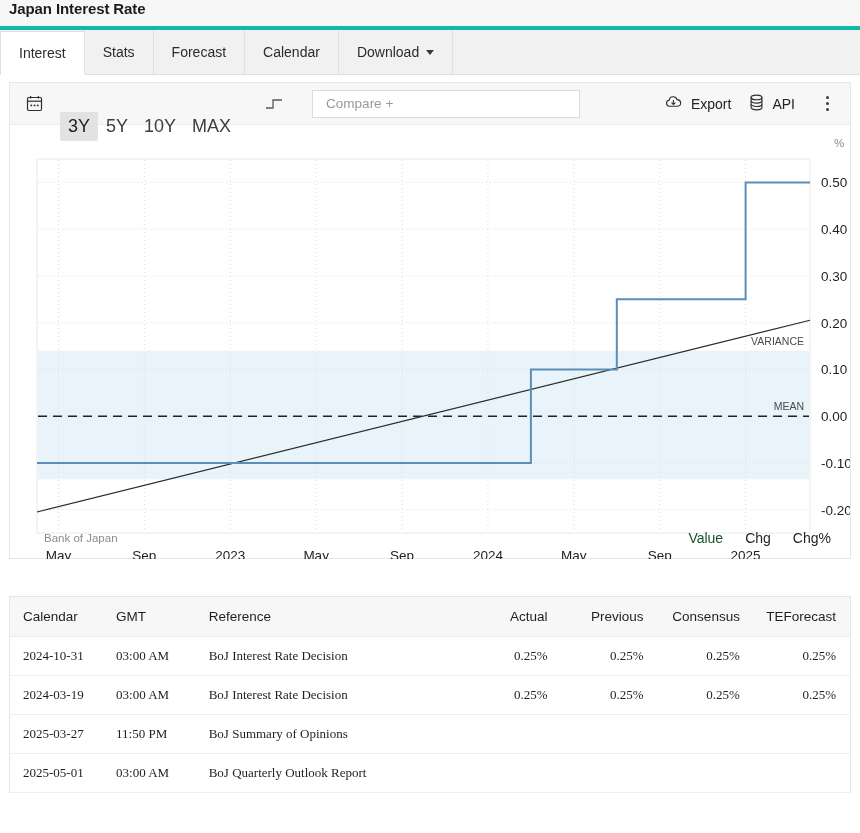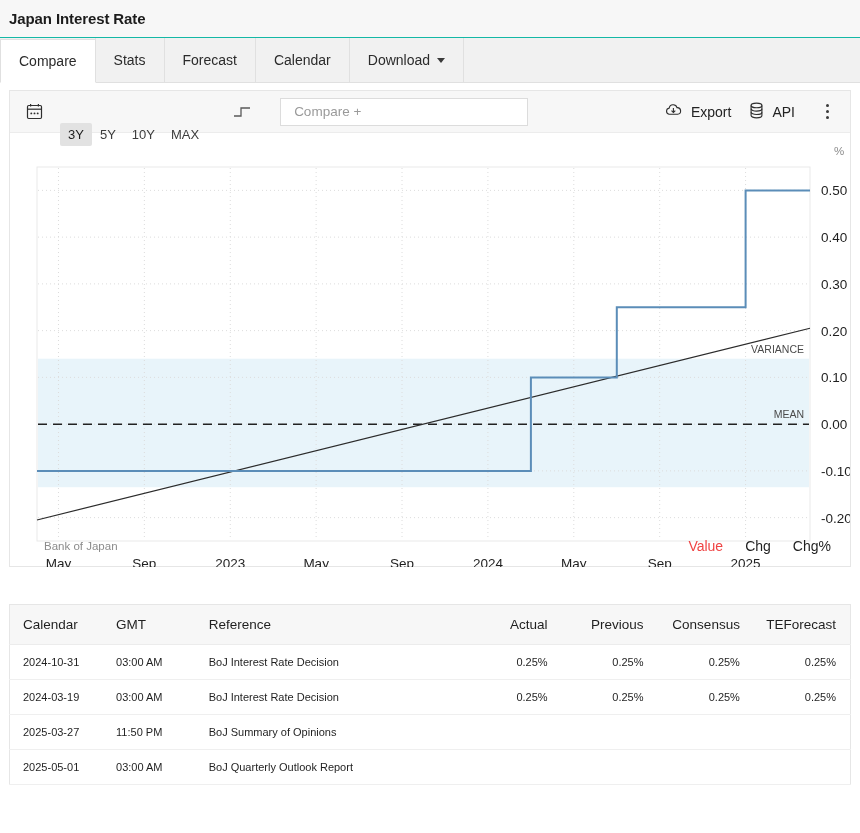--- a/index.html
+++ b/index.html
@@ -5,24 +5,24 @@
   * { box-sizing: border-box; margin: 0; padding: 0; }
   html, body {
     width: 860px; height: 833px;
     background: #ffffff;
     font-family: "Liberation Sans", sans-serif;
     -webkit-font-smoothing: antialiased;
   }
 
   
   .page-header {
-    height: 38px;
+    height: 30px;
     background: #f7f7f7;
-    border-bottom: 1px solid #14b8a6;
-    display: flex; align-items: center;
+    border-bottom: 4px solid #14b8a6;
+    display: flex; align-items: flex-start;
     padding-left: 9px;
   }
   .page-title {
     font-size: 15px; font-weight: bold; color: #1c1c1c;
     letter-spacing: -0.1px;
   }
 
   
   .tab-bar {
     height: 45px;
@@ -74,33 +74,33 @@
     display: flex; align-items: center;
     padding: 0 10px;
   }
   .tb-icon-btn {
     width: 28px; height: 26px;
     display: flex; align-items: center; justify-content: center;
     cursor: pointer;
   }
   .range-group { display: flex; align-items: center; margin-left: 12px; }
   .range-btn {
-    font-size: 13px; color: #3d3d3d;
+    font-size: 18px; color: #3d3d3d;
     padding: 4px 8px; border-radius: 2px;
     cursor: pointer; white-space: nowrap; margin-top: 45px;
   }
   .range-btn.active { background: #e2e2e2; color: #1d1d1d; }
   .charttype-btn {
     margin-left: 20px; width: 30px; height: 26px;
     display: flex; align-items: center; justify-content: center;
     cursor: pointer;
   }
   .compare-box {
     margin-left: 23px;
-    width: 248px; height: 28px;
+    width: 268px; height: 28px;
     background: #fff;
     border: 1px solid #dcdcdc;
     display: flex; align-items: center;
     padding: 0 13px;
   }
   .compare-box input {
     border: none; outline: none; width: 100%;
     font-family: "Liberation Sans", sans-serif;
     font-size: 13.5px; color: #2b2b2b; background: transparent;
   }
@@ -125,58 +125,59 @@
   .chart-footer {
     position: absolute; left: 12px; right: 0; bottom: 0;
     height: 40px;
     display: flex; align-items: center;
     padding: 0 19px 0 22px;
     text-align: center;
   }
   .source-label { font-size: 11.5px; color: #8c8c8c; }
   .series-toggles { margin-left: auto; display: flex; gap: 22px; }
   .series-toggle { font-size: 14px; color: #1f1f1f; cursor: pointer; }
-  .series-toggle.active { color: #ef4444; }
+  .series-toggle.active { color: #14532d; }
 
   
   .cal-table {
     margin: 37px 9px 0 9px;
     border: 1px solid #e6e6e6;
     border-bottom: none;
     width: calc(100% - 18px);
     border-collapse: collapse;
     background: #fff;
   }
   .cal-table thead th {
     background: #f7f7f7;
     font-size: 13.5px; font-weight: normal; color: #1f1f1f;
     text-align: left;
     padding: 12px 0 12px 0;
     border-bottom: 1px solid #ececec;
   }
   .cal-table tbody td {
-    font-size: 11px; color: #1f1f1f;
+    font-size: 13px; color: #1f1f1f;
     padding: 11px 0;
     border-bottom: 1px solid #efefef;
+    font-family: Liberation Serif, serif;
   }
   .col-cal   { width: 108px; padding-left: 13px !important; }
   .col-gmt   { width: 95px; }
   .col-ref   { width: 265px; }
   .col-num   { width: 97px; text-align: right !important; padding-right: 14px !important; }
 </style>
 </head>
 <body>
 
 <div class="page-header">
   <div class="page-title">Japan Interest Rate</div>
 </div>
 
 <div class="tab-bar" id="tab-bar">
     <div class="tab active">
-      <span>Compare</span>
+      <span>Interest</span>
     </div>
     <div class="tab">
       <span>Stats</span>
     </div>
     <div class="tab">
       <span>Forecast</span>
     </div>
     <div class="tab">
       <span>Calendar</span>
     </div>

